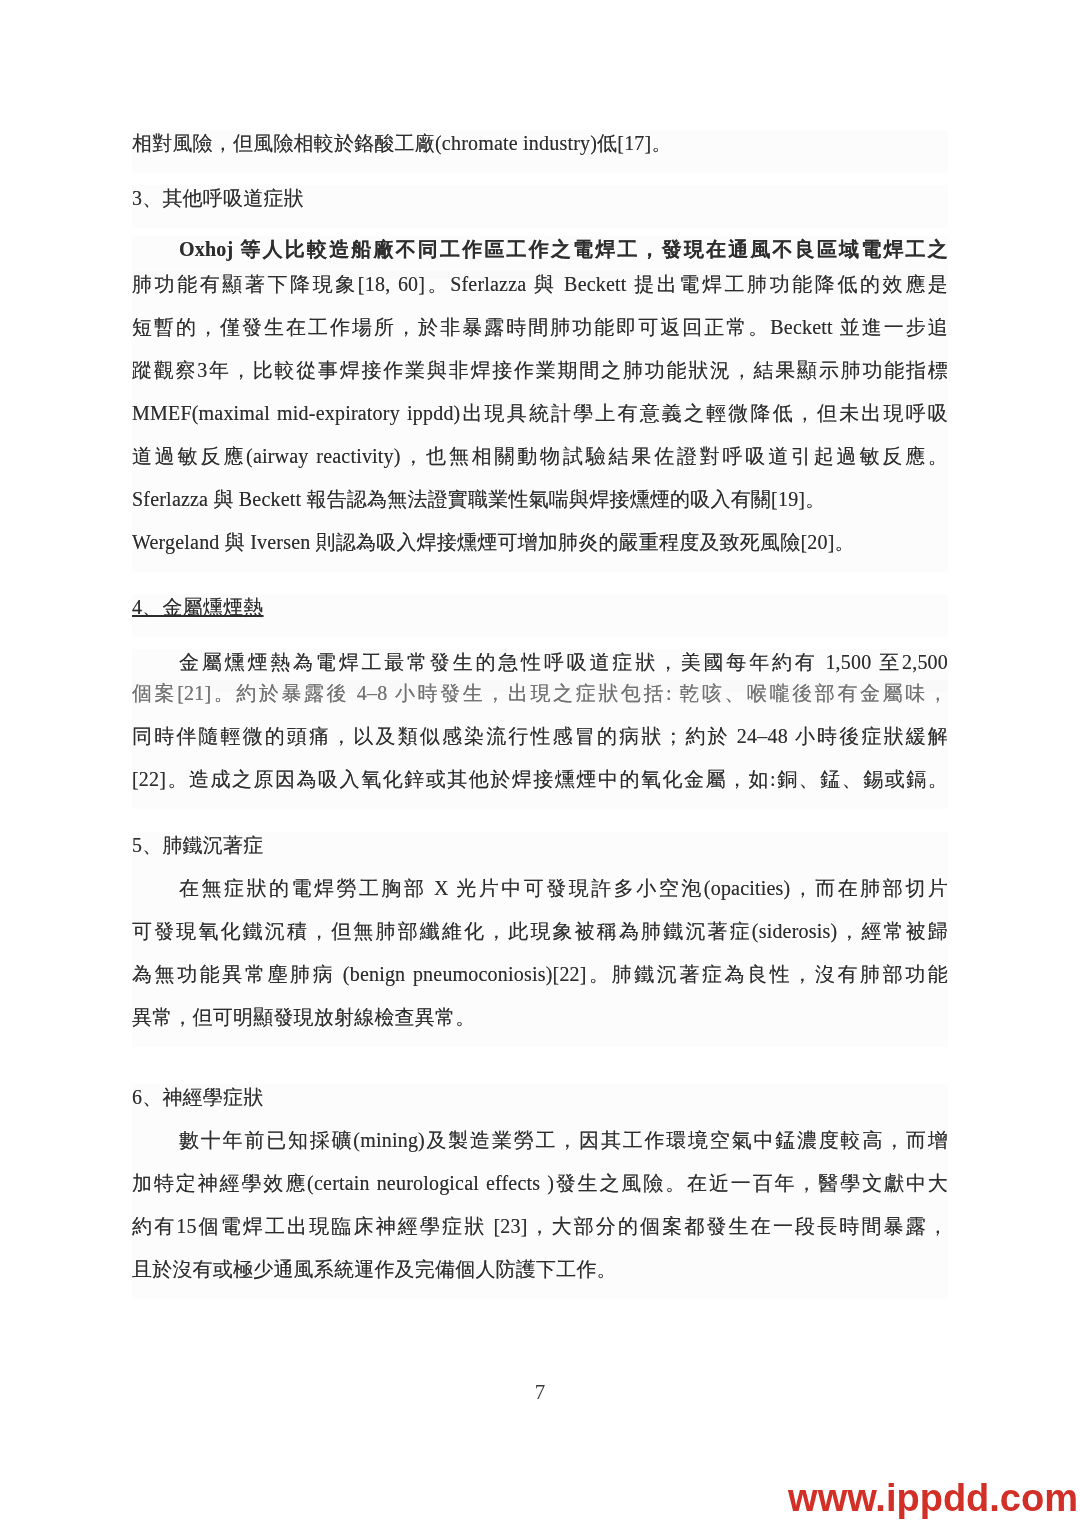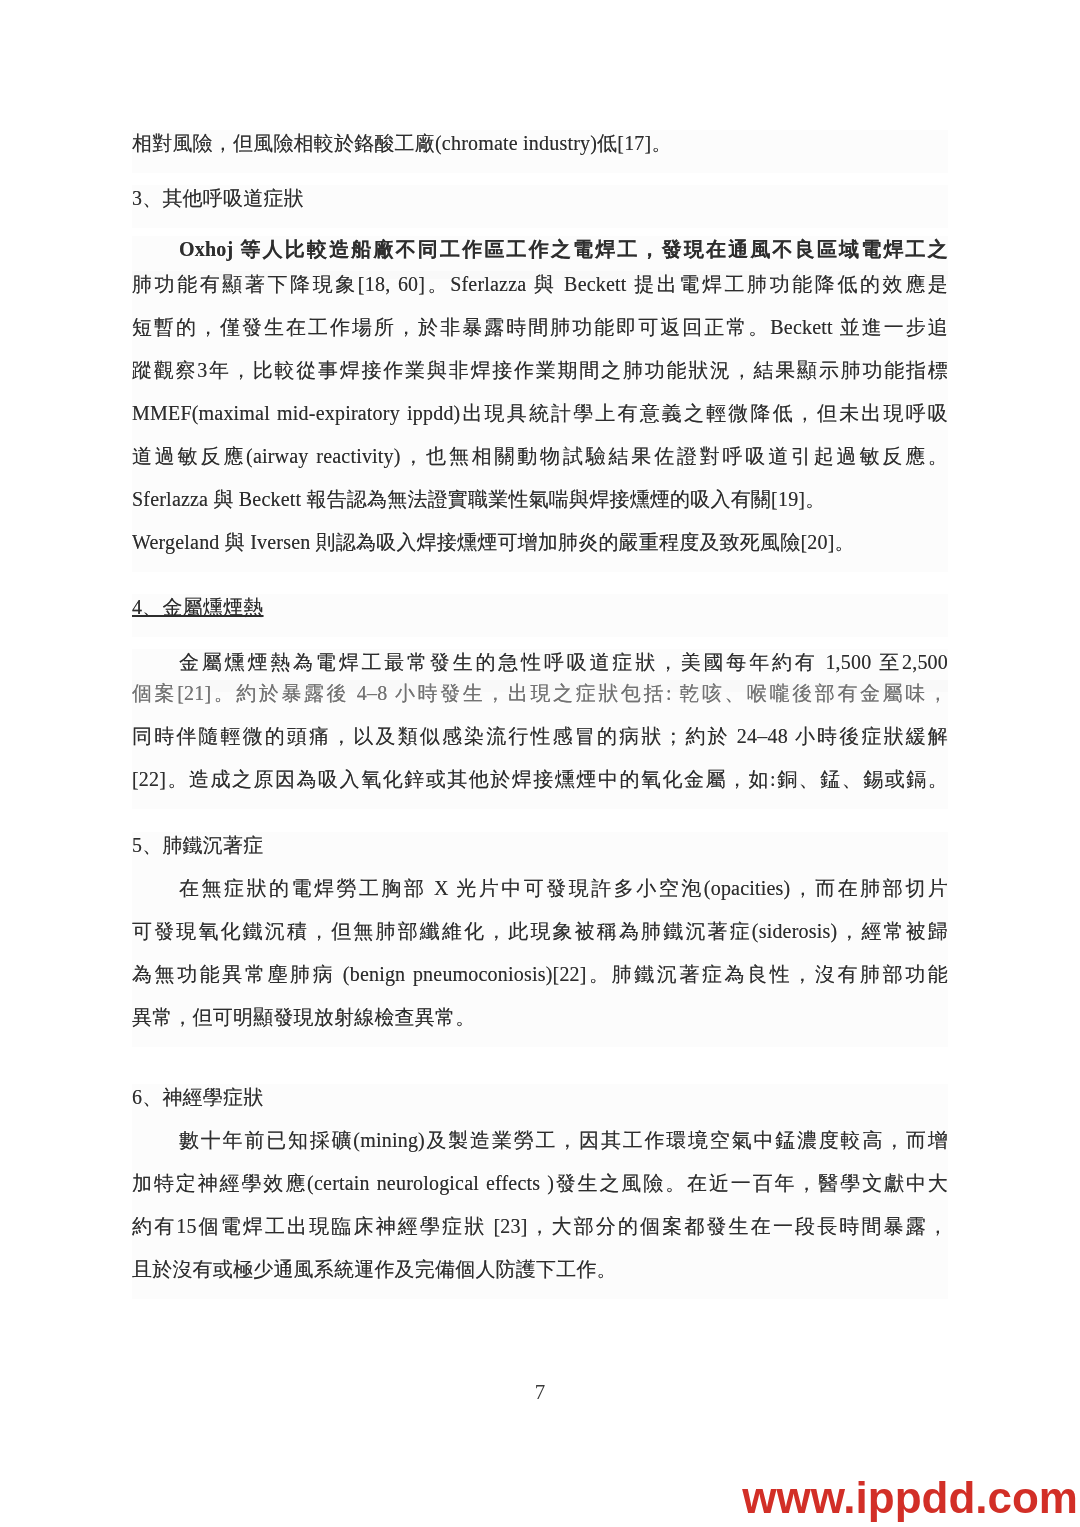--- a/index.html
+++ b/index.html
@@ -43,21 +43,21 @@
     font-size: 21px;
     line-height: 26px;
     color: #3a3a3a;
   }
   .watermark {
     position: absolute;
     right: 2px;
     top: 1478px;
     font-family: "Liberation Sans", "DejaVu Sans", sans-serif;
     font-weight: bold;
-    font-size: 44px;
+    font-size: 38px;
     line-height: 40px;
     letter-spacing: 0px;
   }
 </style>
 </head>
 <body>
 
 <div class="page">
   <div id="text-layer">
       <div class="line" style="top: 130px; color: rgb(45, 45, 45);">相對風險，但風險相較於鉻酸工廠(chromate industry)低[17]。</div>

